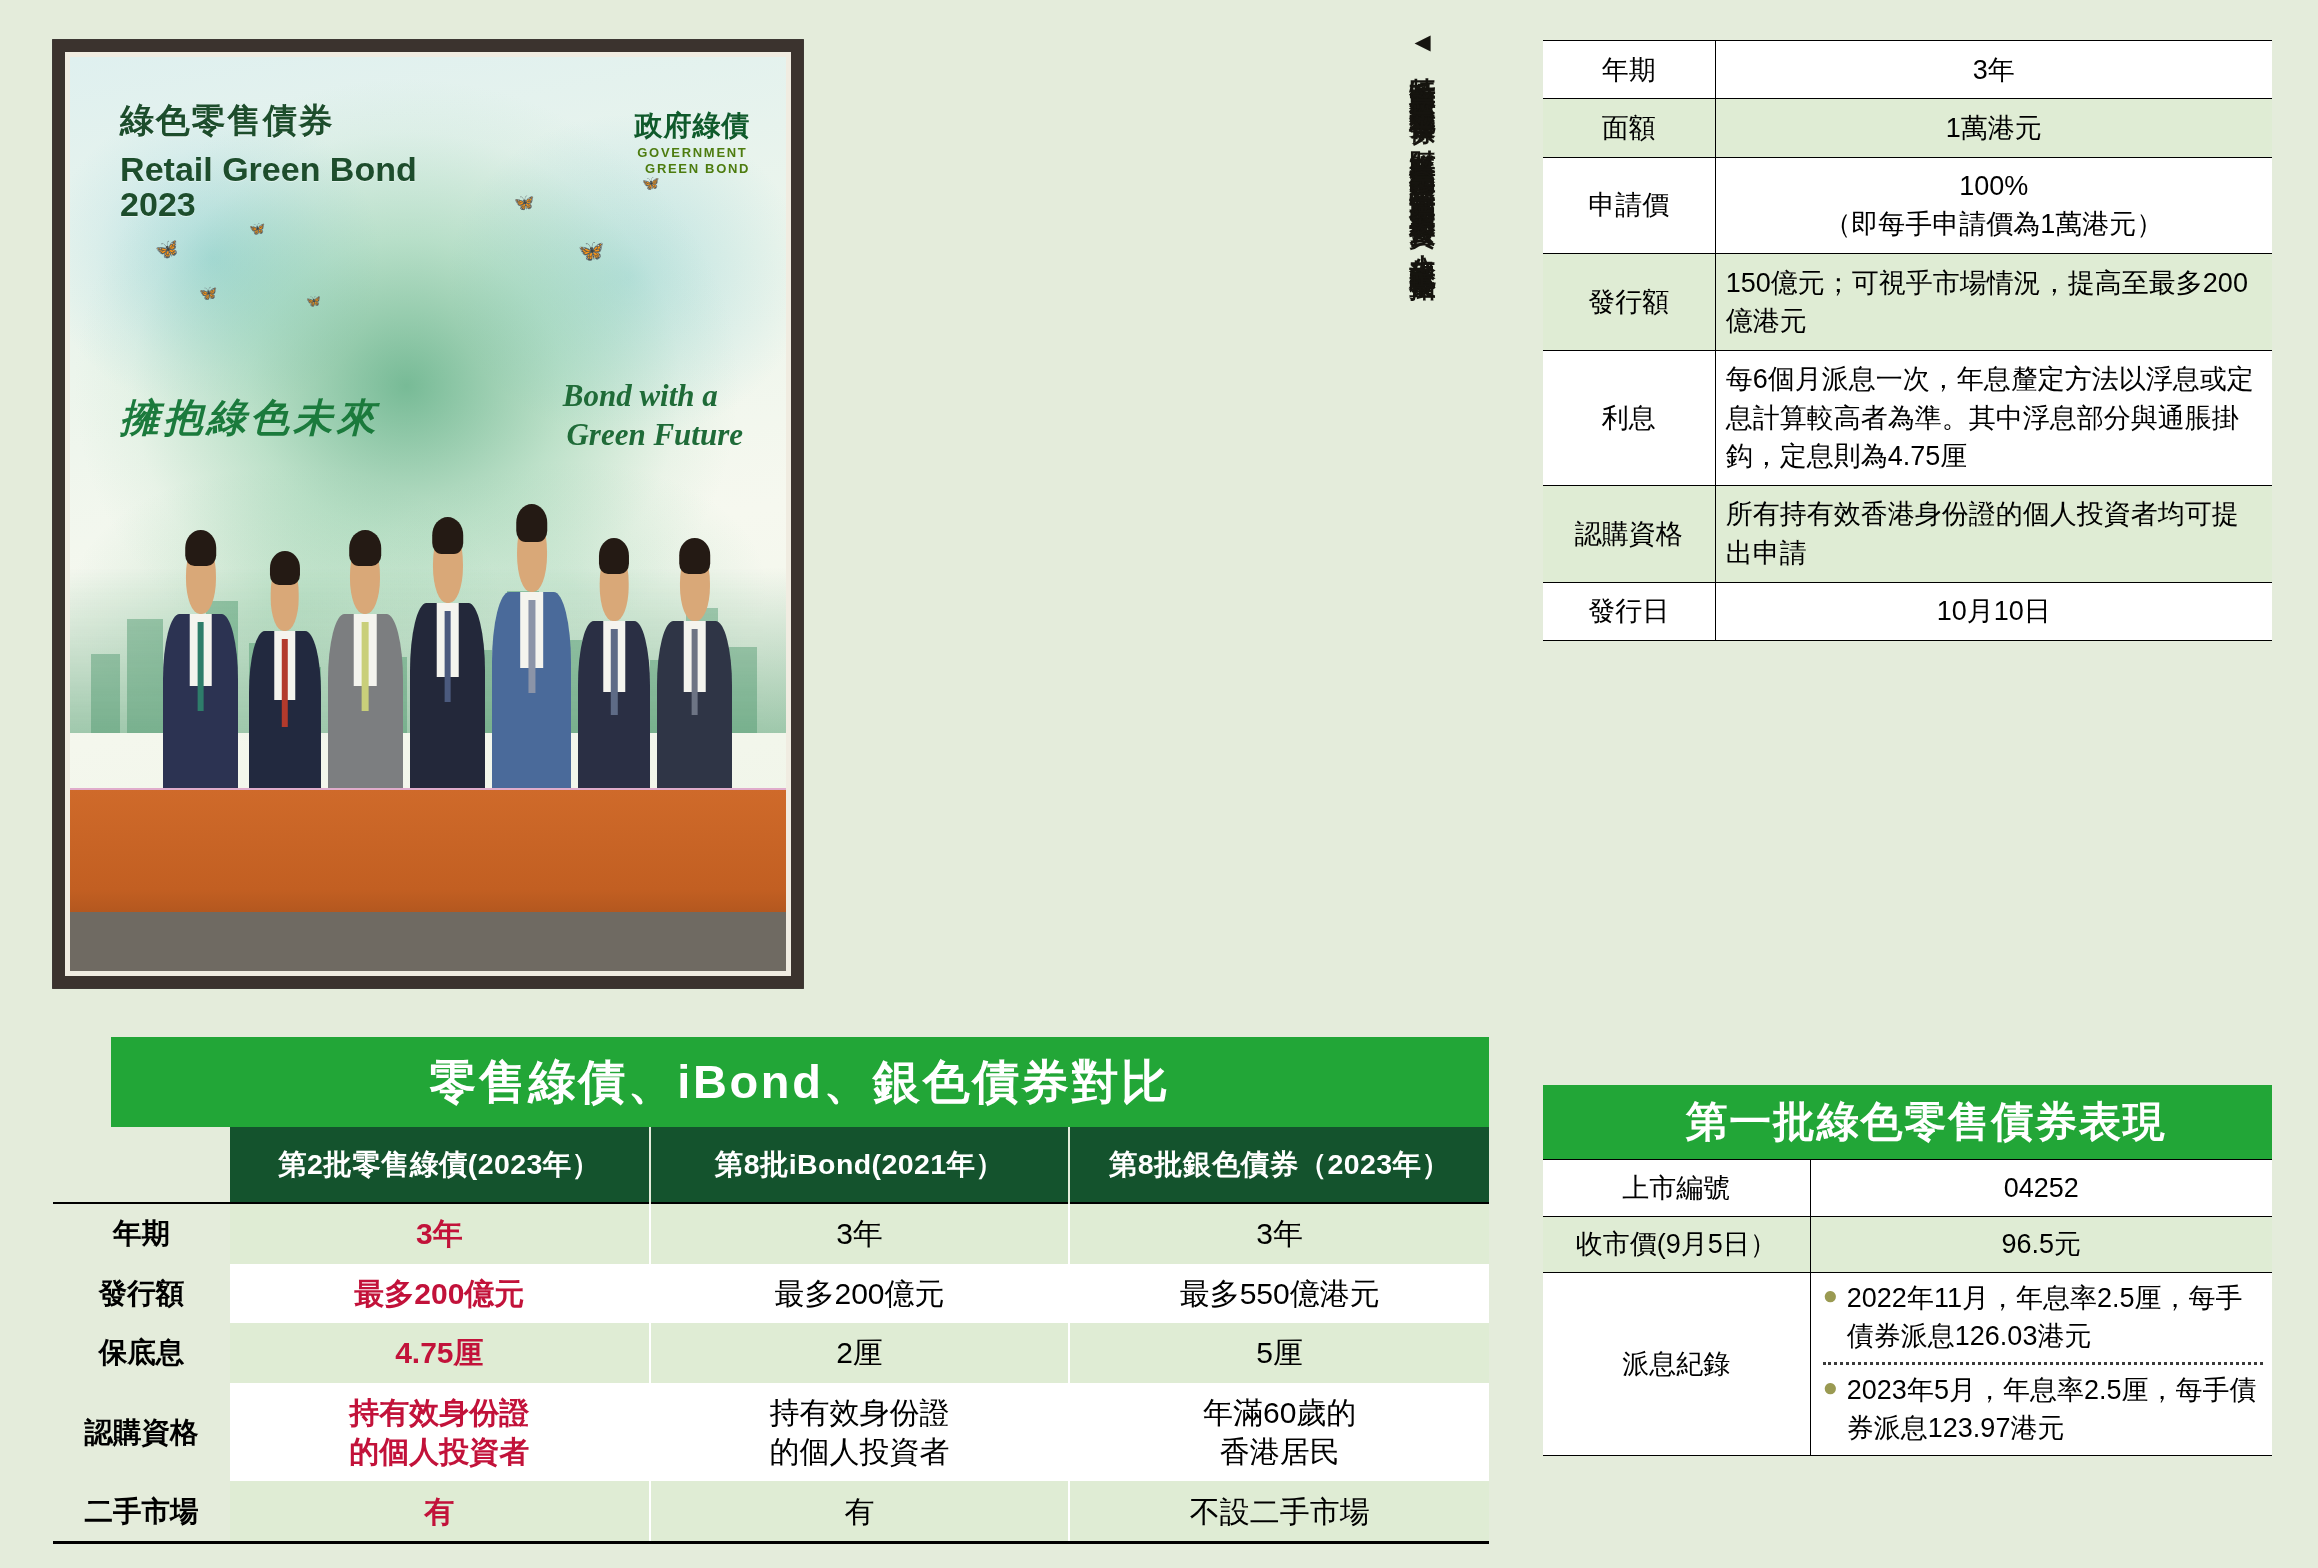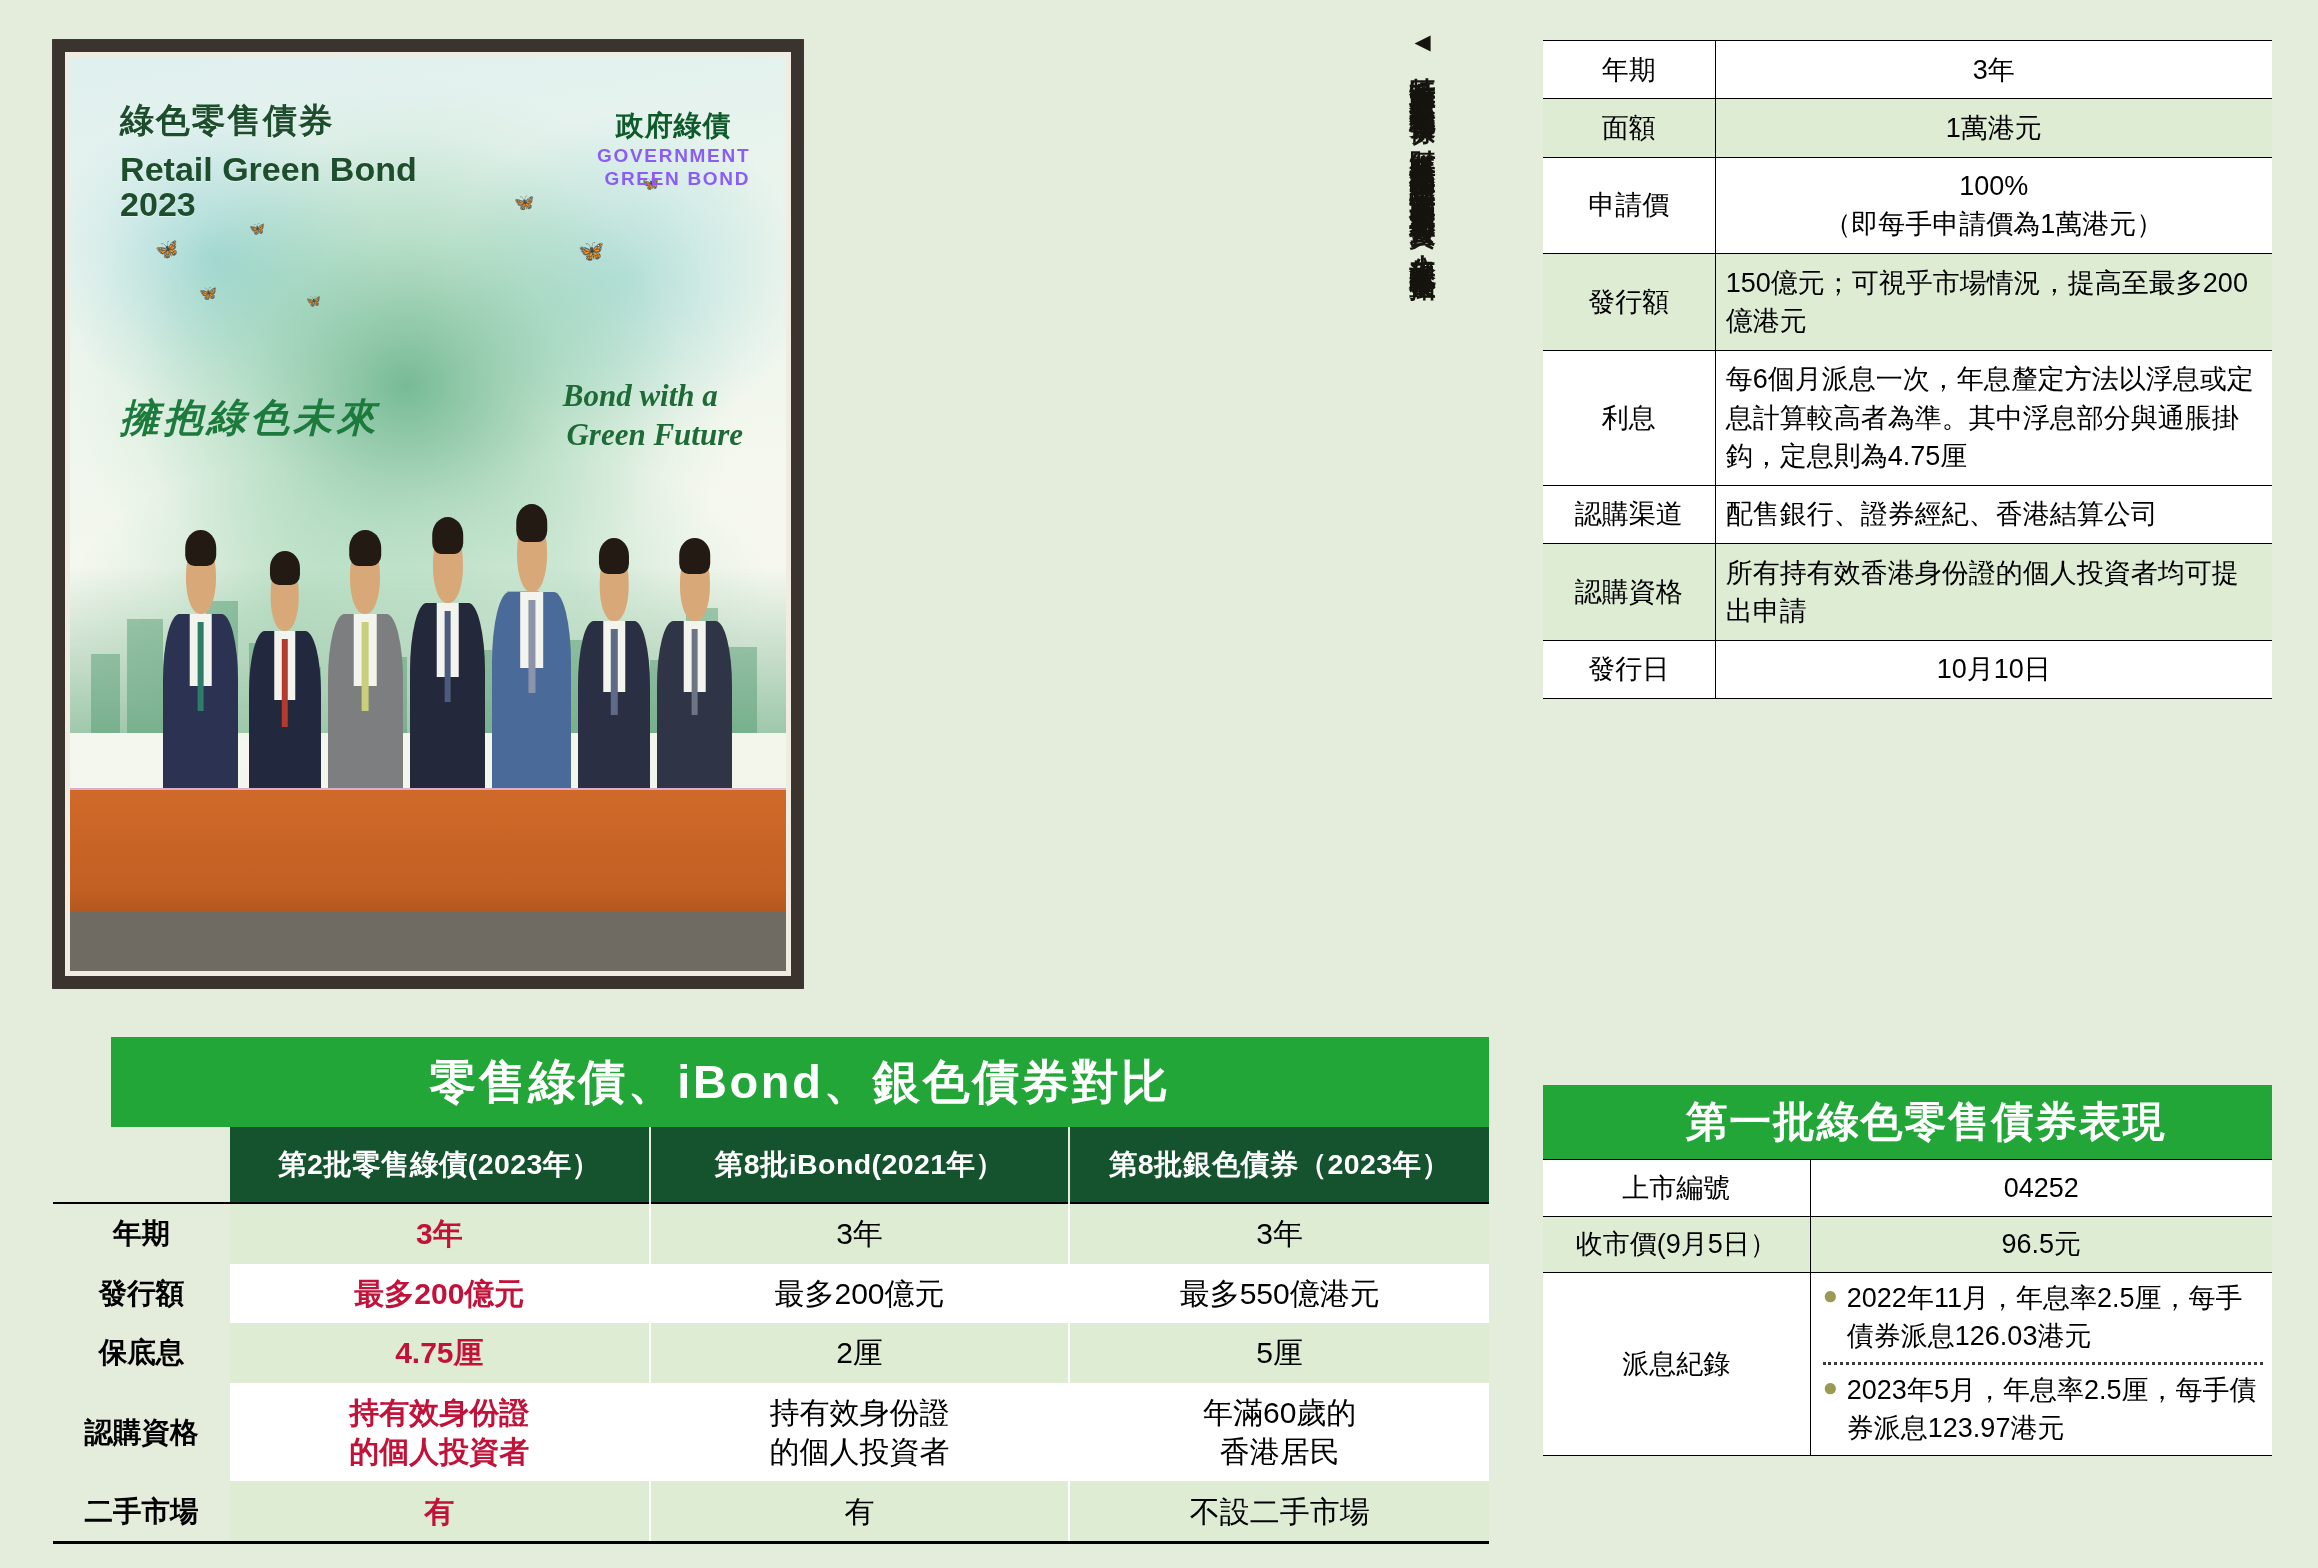--- a/index.html
+++ b/index.html
@@ -53,21 +53,21 @@
     position:absolute; left:7%; top:5%;
     color:#1d4d2c; line-height:1.03;
     text-shadow:0 0.9px 0 rgba(255,255,255,.45);
   }
   .poster-title .cn { font-size:34px; font-weight:700; letter-spacing:1.7px; display:block; }
   .poster-title .en { font-size:34px; font-weight:700; display:block; margin-top:14px; }
   .poster-title .yr { font-size:34px; font-weight:700; display:block; }
   .poster-logo { position:absolute; right:5%; top:5.5%; text-align:center; }
   .poster-logo .lcn { font-size:28px; font-weight:700; color:#0f5a2b; letter-spacing:0.9px; display:block; }
   .poster-logo .len1, .poster-logo .len2 {
-    font-size:19px; font-weight:700; color:#8b5cf6; letter-spacing:1.7px; display:block; line-height:1.2;
+    font-size:13px; font-weight:700; color:#4d7c0f; letter-spacing:1.7px; display:block; line-height:1.2;
   }
   .poster-logo .len2 { text-align:right; }
   .poster-slogan-cn {
     position:absolute; left:7%; top:36.5%;
     font-family:"Liberation Serif","DejaVu Serif",serif;
     font-size:39px; font-weight:700; color:#1b7a3c;
     letter-spacing:4.3px; font-style:italic;
   }
   .poster-slogan-en {
     position:absolute; right:6%; top:35%;
@@ -310,24 +310,20 @@
 （即每手申請價為1萬港元）</td>
     </tr>
     <tr class="alt">
       <td class="k">發行額</td>
       <td class="v">150億元；可視乎市場情況，提高至最多200億港元</td>
     </tr>
     <tr class="wht">
       <td class="k">利息</td>
       <td class="v">每6個月派息一次，年息釐定方法以浮息或定息計算較高者為準。其中浮息部分與通脹掛鈎，定息則為4.75厘</td>
     </tr>
-    <tr class="wht">
-      <td class="k">認購渠道</td>
-      <td class="v">配售銀行、證券經紀、香港結算公司</td>
-    </tr>
     <tr class="alt">
       <td class="k">認購資格</td>
       <td class="v">所有持有效香港身份證的個人投資者均可提出申請</td>
     </tr>
     <tr class="wht">
       <td class="k">發行日</td>
       <td class="v ctr">10月10日</td>
     </tr>
   </tbody>
     </table>

